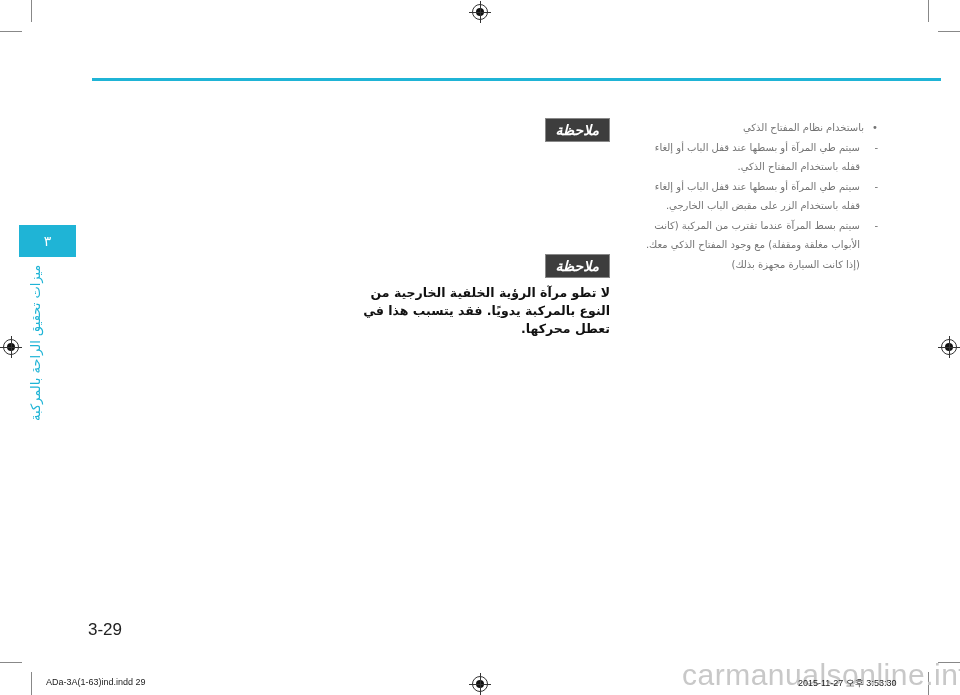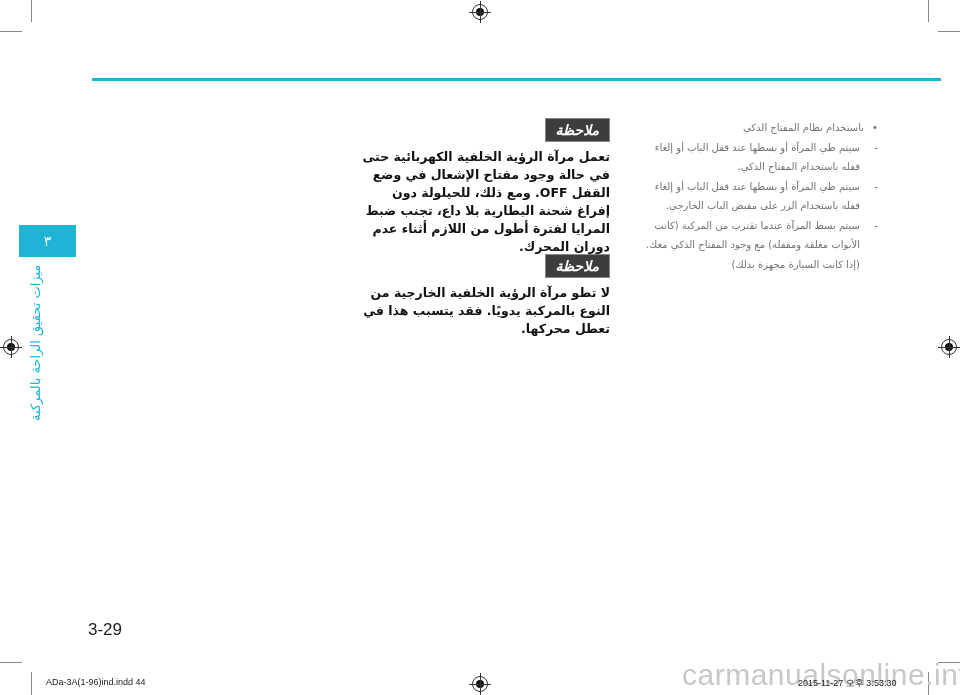--- a/index.html
+++ b/index.html
@@ -91,24 +91,23 @@
   <div class="bullet">باستخدام نظام المفتاح الذكي</div>
   <ul>
     <li><span class="dash">-</span><span>سيتم طي المرآة أو بسطها عند قفل الباب أو إلغاء قفله باستخدام المفتاح الذكي.</span></li>
     <li><span class="dash">-</span><span>سيتم طي المرآة أو بسطها عند قفل الباب أو إلغاء قفله باستخدام الزر على مقبض الباب الخارجي.</span></li>
     <li><span class="dash">-</span><span>سيتم بسط المرآة عندما تقترب من المركبة (كانت الأبواب مغلقة ومقفلة) مع وجود المفتاح الذكي معك. (إذا كانت السيارة مجهزة بذلك)</span></li>
   </ul>
 </div>
 
 <div class="note" style="top:118px;">
   <div class="note-header">ملاحظة</div>
-  <div class="note-body">تعمل مرآة الرؤية الخلفية الكهربائية حتى في حالة وجود مفتاح الإشعال في وضع القفل OFF. ومع ذلك، للحيلولة دون إفراغ شحنة البطارية بلا داع، تجنب ضبط المرايا لفترة أطول من اللازم أثناء عدم دوران المحرك.</div>
 </div>
 
 <div class="note" style="top:254px;">
   <div class="note-header">ملاحظة</div>
   <div class="note-body">لا تطو مرآة الرؤية الخلفية الخارجية من النوع بالمركبة يدويًا. فقد يتسبب هذا في تعطل محركها.</div>
 </div>
 
 <div class="page-number">3-29</div>
-<div class="slug">ADa-3A(1-96)ind.indd   44</div>
+<div class="slug">ADa-3A(1-63)ind.indd   29</div>
 <div class="watermark">carmanualsonline.info</div>
 <div class="timestamp">2015-11-27   오후 3:53:30</div>
 
 </body></html>

